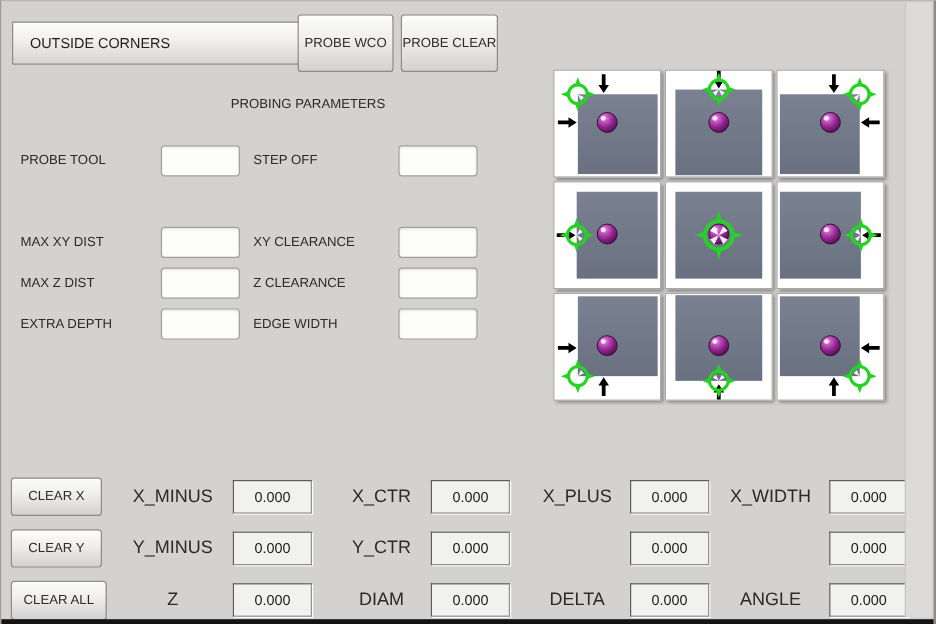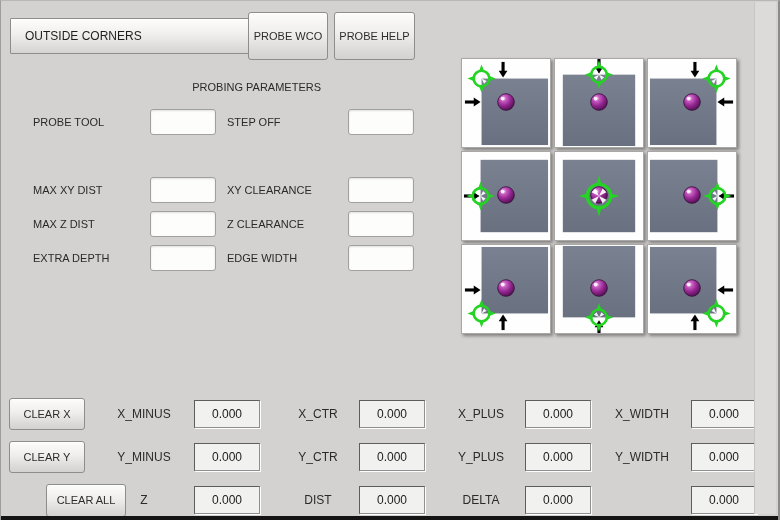--- a/index.html
+++ b/index.html
@@ -36,24 +36,24 @@
   }
   .readout{
     position:absolute;width:66px;height:28px;box-sizing:border-box;
     background:#f1f1f0;color:#1b1b1b;font-size:12px;
     border-top:1px solid #5d5d5d;border-left:1px solid #5d5d5d;
     border-bottom:1px solid #909090;border-right:1px solid #909090;
     box-shadow:1px 1px 0 rgba(255,255,255,.95);
     display:flex;align-items:center;justify-content:center;
   }
   .lbl{position:absolute;font-size:11px;color:#2a2a2a;height:26px;line-height:26px;white-space:nowrap;}
-  .clbl{position:absolute;font-size:12px;color:#2a2a2a;width:90px;height:28px;line-height:28px;text-align:center;white-space:nowrap;}
+  .clbl{position:absolute;font-size:15px;color:#2a2a2a;width:90px;height:28px;line-height:28px;text-align:center;white-space:nowrap;}
   .title{position:absolute;left:105px;top:80px;width:215px;text-align:right;font-size:11px;color:#2a2a2a;}
 
-  .prow{position:absolute;left:16px;width:688px;height:26px;}
+  .prow{position:absolute;left:0;width:688px;height:26px;margin-top:12px;}
   .prow .l1{left:16px;} .prow .e1{left:133px;} .prow .l2{left:210px;} .prow .e2{left:331px;}
 
   .rrow{position:absolute;left:0;width:780px;height:28px;}
   .rrow .c1{left:98px;} .rrow .v1{left:193px;}
   .rrow .c2{left:272px;} .rrow .v2{left:358px;}
   .rrow .c3{left:435px;} .rrow .v3{left:524px;}
   .rrow .c4{left:596px;} .rrow .v4{left:690px;}
 
   
   .diagram{position:absolute;left:460px;top:57px;width:276px;height:276px;}
@@ -81,21 +81,21 @@
         <stop offset="100%" stop-color="#697080"></stop>
       </linearGradient>
     </defs>
   </svg>
 
   <div class="combo">
     <span>OUTSIDE CORNERS</span>
     <span class="arrow"></span>
   </div>
   <div class="btn" style="left:247px;top:11px;width:78px;height:46px;">PROBE WCO</div>
-  <div class="btn" style="left:333px;top:11px;width:79px;height:46px;">PROBE HELP</div>
+  <div class="btn" style="left:333px;top:11px;width:79px;height:46px;">PROBE CLEAR</div>
 
   <div class="title">PROBING PARAMETERS</div>
 
   <div class="prow" style="top:108px">
     <div class="lbl l1">PROBE TOOL</div>
     <input class="entry e1" value="" style="">
     <div class="lbl l2">STEP OFF</div>
     <input class="entry e2" value="" style="">
   </div>
   <div class="prow" style="top:176px">
@@ -283,47 +283,46 @@
           <polygon points="67.1,77 72.9,77 70,84.5" fill="#24d324"></polygon>
           <polygon points="72.9,63 67.1,63 70,55.5" fill="#24d324"></polygon>
           <polygon points="63,67.1 63,72.9 55.5,70" fill="#24d324"></polygon>
           <polygon points="77,72.9 77,67.1 84.5,70" fill="#24d324"></polygon>
         </svg>
       </div>
     </div>
 
   <div class="btn" style="left:8px;top:397px;width:74px;height:30px;">CLEAR X</div>
   <div class="btn" style="left:8px;top:440px;width:74px;height:30px;">CLEAR Y</div>
-  <div class="btn" style="left:8px;top:483px;width:78px;height:31px;margin-left:37px;">CLEAR ALL</div>
+  <div class="btn" style="left:8px;top:483px;width:78px;height:31px;">CLEAR ALL</div>
 
   <div class="rrow" style="top:399px">
     <div class="clbl c1">X_MINUS</div>
     <div class="readout v1">0.000</div>
     <div class="clbl c2">X_CTR</div>
     <div class="readout v2">0.000</div>
     <div class="clbl c3">X_PLUS</div>
     <div class="readout v3">0.000</div>
     <div class="clbl c4">X_WIDTH</div>
     <div class="readout v4">0.000</div>
   </div>
   <div class="rrow" style="top:442px">
     <div class="clbl c1">Y_MINUS</div>
     <div class="readout v1">0.000</div>
     <div class="clbl c2">Y_CTR</div>
     <div class="readout v2">0.000</div>
-    <div class="clbl c3">Y_PLUS</div>
     <div class="readout v3">0.000</div>
-    <div class="clbl c4">Y_WIDTH</div>
     <div class="readout v4">0.000</div>
   </div>
   <div class="rrow" style="top:485px">
     <div class="clbl c1">Z</div>
     <div class="readout v1">0.000</div>
-    <div class="clbl c2">DIST</div>
+    <div class="clbl c2">DIAM</div>
     <div class="readout v2">0.000</div>
     <div class="clbl c3">DELTA</div>
     <div class="readout v3">0.000</div>
+    <div class="clbl c4">ANGLE</div>
     <div class="readout v4">0.000</div>
   </div>
 
   <div class="right-strip"></div>
   <div class="bottom-edge"></div>
 </div>
 
 </body></html>

